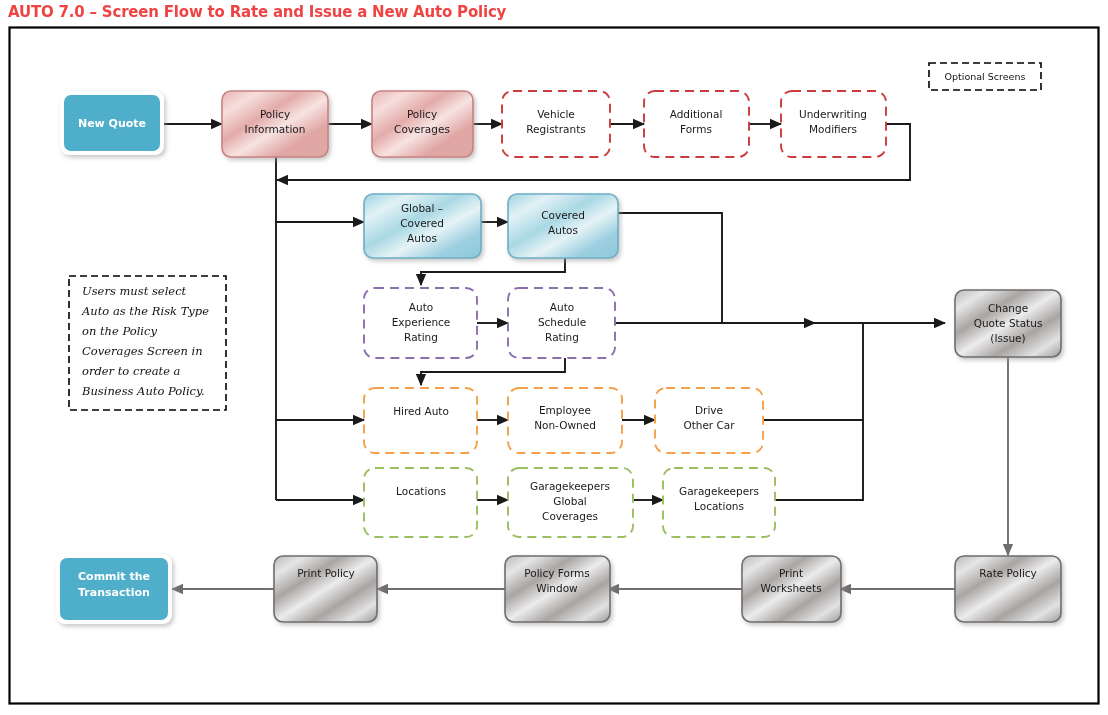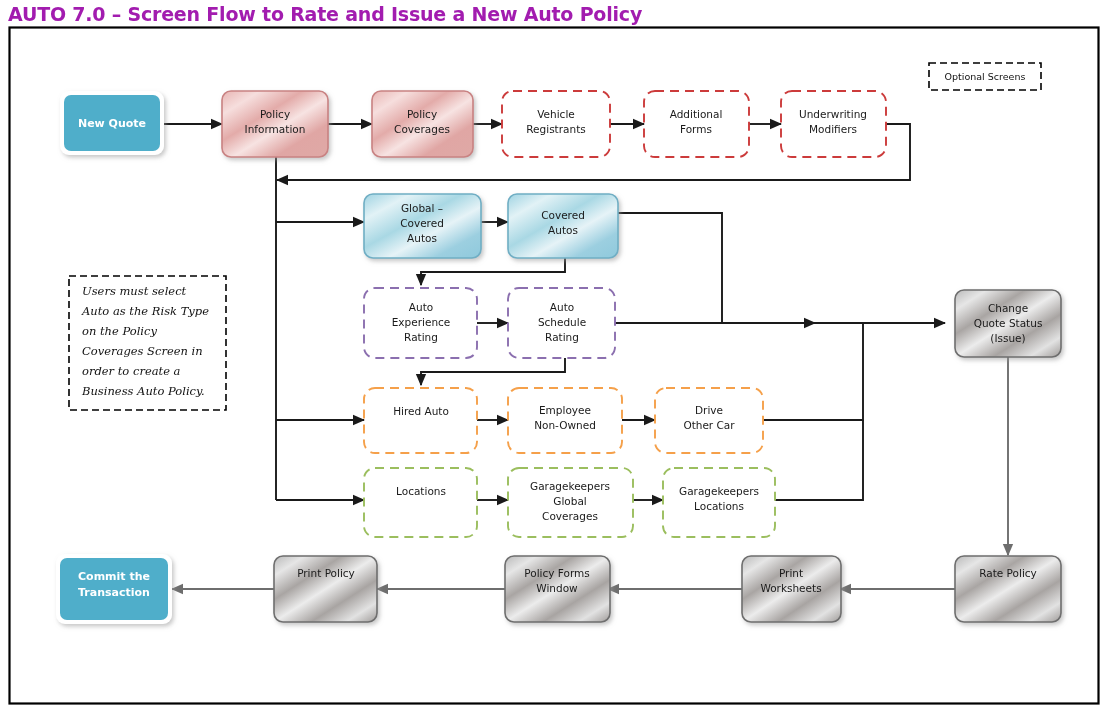--- a/index.html
+++ b/index.html
@@ -1,20 +1,20 @@
 <!DOCTYPE html>
 <html><head>
 <meta charset="utf-8">
 <style>
   html,body{margin:0;padding:0;background:#ffffff;}
   body{width:1108px;height:715px;font-family:"DejaVu Sans",sans-serif;overflow:hidden;}
   #page-title{
     position:absolute;left:8px;top:3px;
     font-family:"DejaVu Sans",sans-serif;
-    font-size:19px;font-weight:bold;color:#a21caf;letter-spacing:-0.2px;
+    font-size:15px;font-weight:bold;color:#ef4444;letter-spacing:-0.2px;
     white-space:nowrap;
   }
   #canvas{position:absolute;left:0;top:0;width:1108px;height:715px;}
   .nodelabel{
     font-family:"DejaVu Sans",sans-serif;
     font-size:10.5px;fill:#1a1a1a;text-anchor:middle;
   }
   .nodelabel-white{
     font-family:"DejaVu Sans",sans-serif;
     font-size:11px;font-weight:bold;fill:#ffffff;text-anchor:middle;

